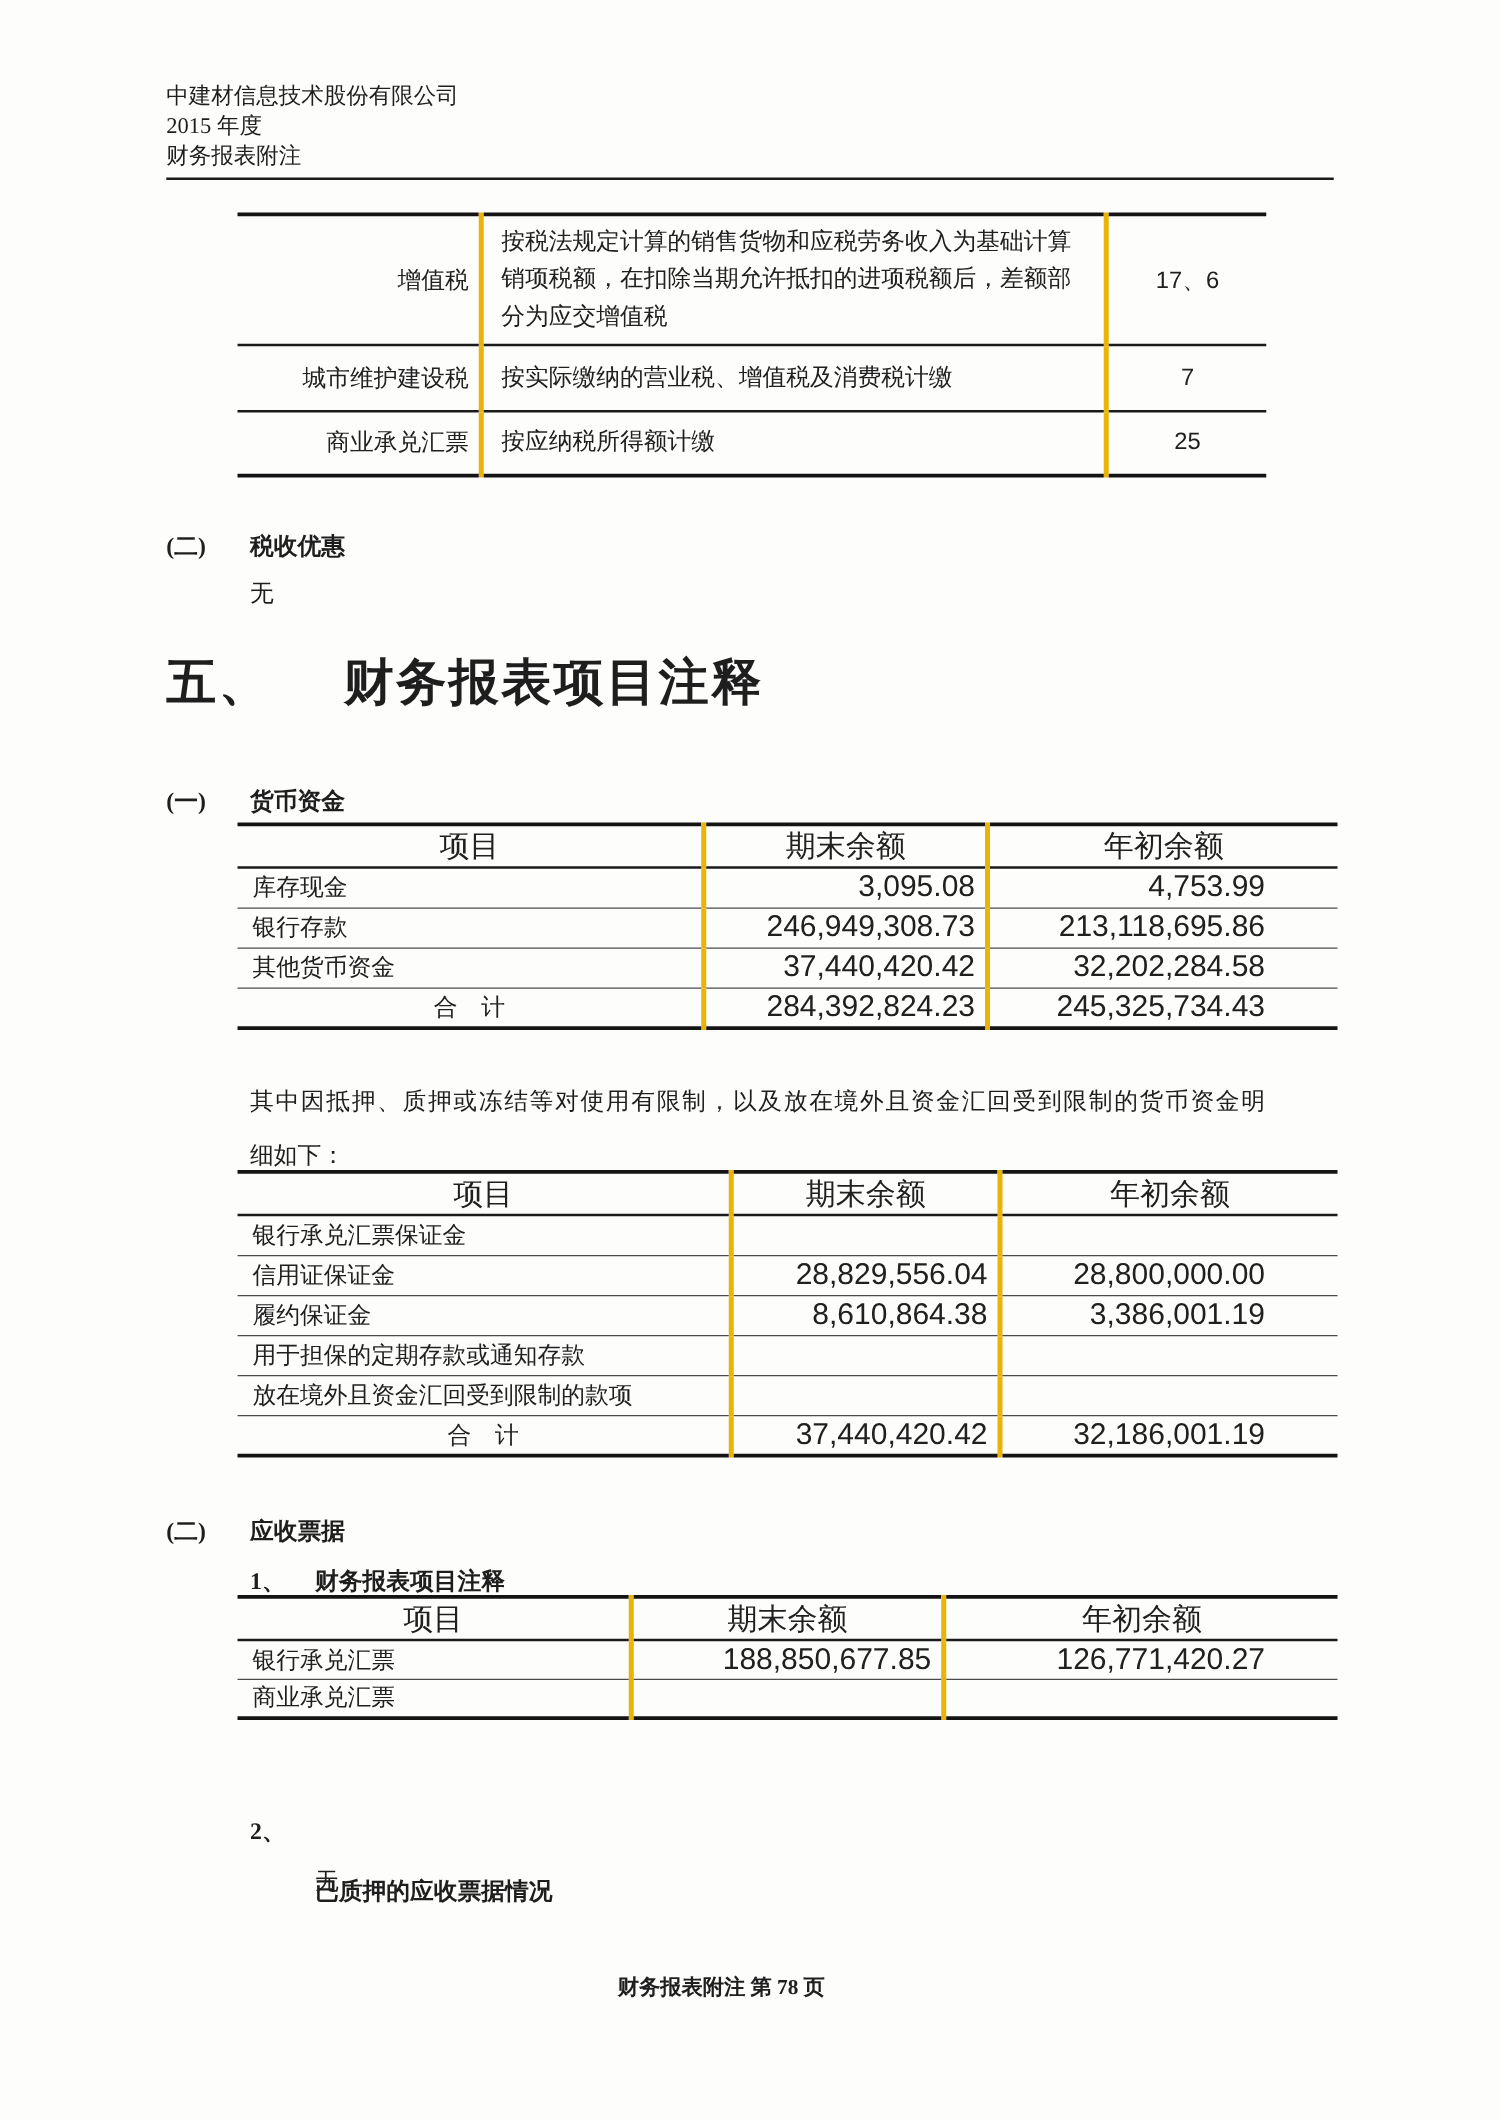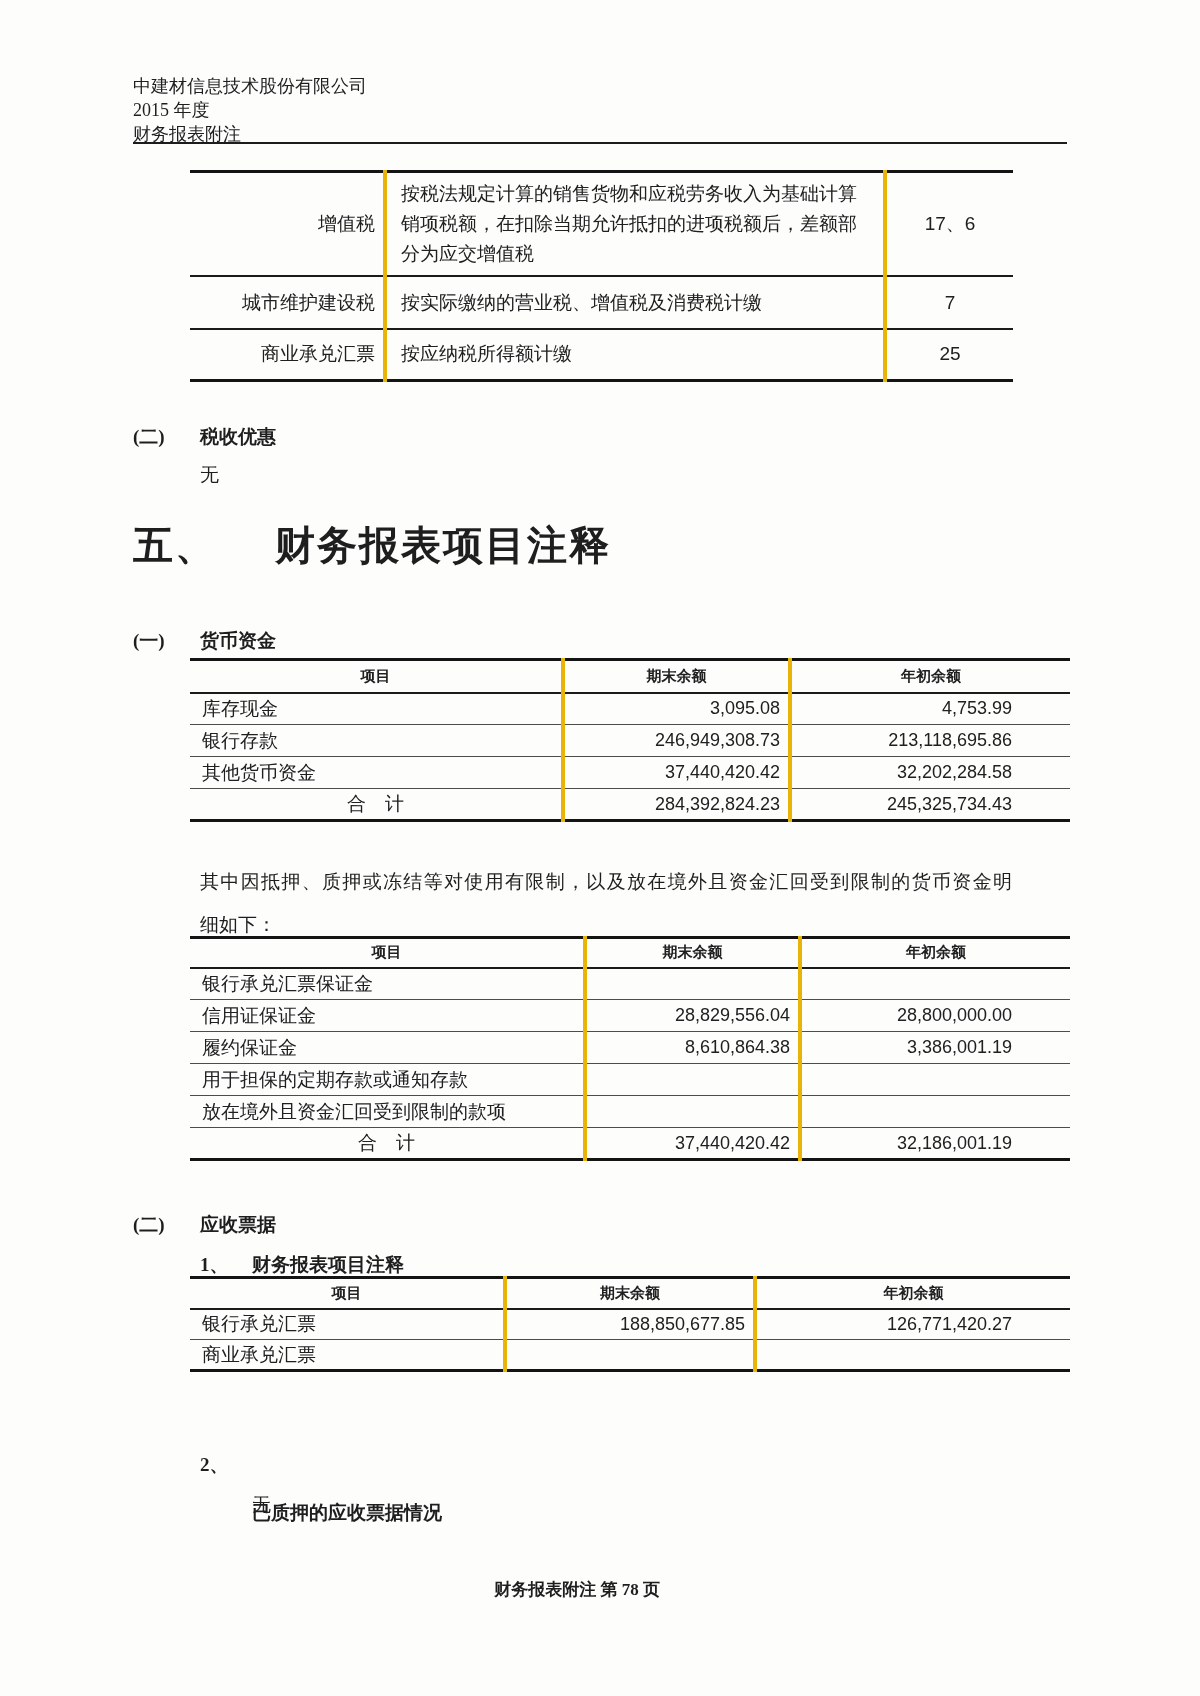--- a/index.html
+++ b/index.html
@@ -5,44 +5,44 @@
   * { box-sizing: border-box; }
   html,body { margin:0; padding:0; }
   body {
     width:1200px; height:1696px; position:relative;
     background:#fdfdfc; color:#1e1e1e;
     font-family:"Liberation Serif","DejaVu Serif",serif;
   }
   .abs { position:absolute; }
 
   
-  #doc-header { left:133px; top:74px; font-size:18px; line-height:24px; }
+  #doc-header { left:133px; top:64px; font-size:18px; line-height:24px; }
   #header-rule { left:133px; top:142px; width:934px; height:0; border-top:2px solid #1c1c1c; }
 
   
   table.fin {
     position:absolute; border-collapse:collapse; table-layout:fixed;
     font-size:19px; color:#202020;
     border-top:3px solid #141414; border-bottom:3px solid #141414;
   }
   table.fin th, table.fin td {
     padding:0 8px; vertical-align:middle; overflow:hidden; white-space:nowrap;
   }
   table.fin th {
-    font-weight:bold; font-size:15px; text-align:center;
+    font-weight:normal; font-size:24px; text-align:center;
     border-bottom:2px solid #1b1b1b;
   }
   table.fin td { border-bottom:1px solid #4c4c4c; }
   table.fin tr:last-child td { border-bottom:none; }
   table.fin th + th, table.fin td + td { border-left:4px solid #eab308; }
   table.fin td.item { text-align:left; padding-left:12px; }
   table.fin td.center { text-align:center; }
   table.fin td.num {
     text-align:right; font-family:"Liberation Sans","DejaVu Sans",sans-serif;
-    font-size:18px; padding-right:8px;
+    font-size:24px; padding-right:8px;
   }
   table.fin td.num.last { padding-right:58px; }
 
   
   #tax-table { left:190px; top:170px; width:823px; }
   #tax-table td { border-bottom:2px solid #1b1b1b; white-space:normal; }
   #tax-table tr:last-child td { border-bottom:none; }
   #tax-table td.basis { text-align:left; line-height:30px; padding:6px 14px; }
   #tax-table td.item { white-space:nowrap;text-align:right; }
   #tax-table td.rate {

